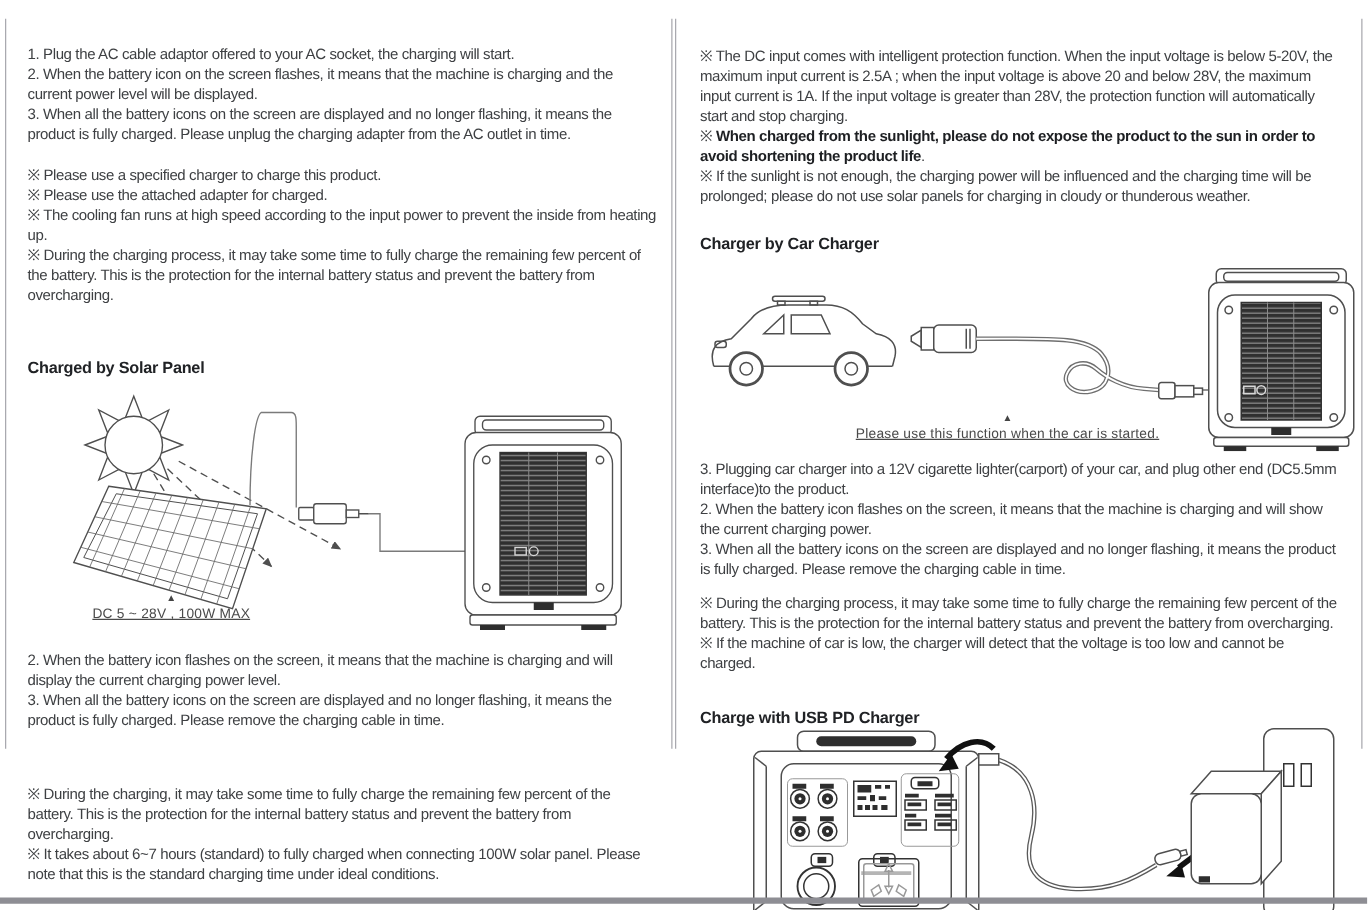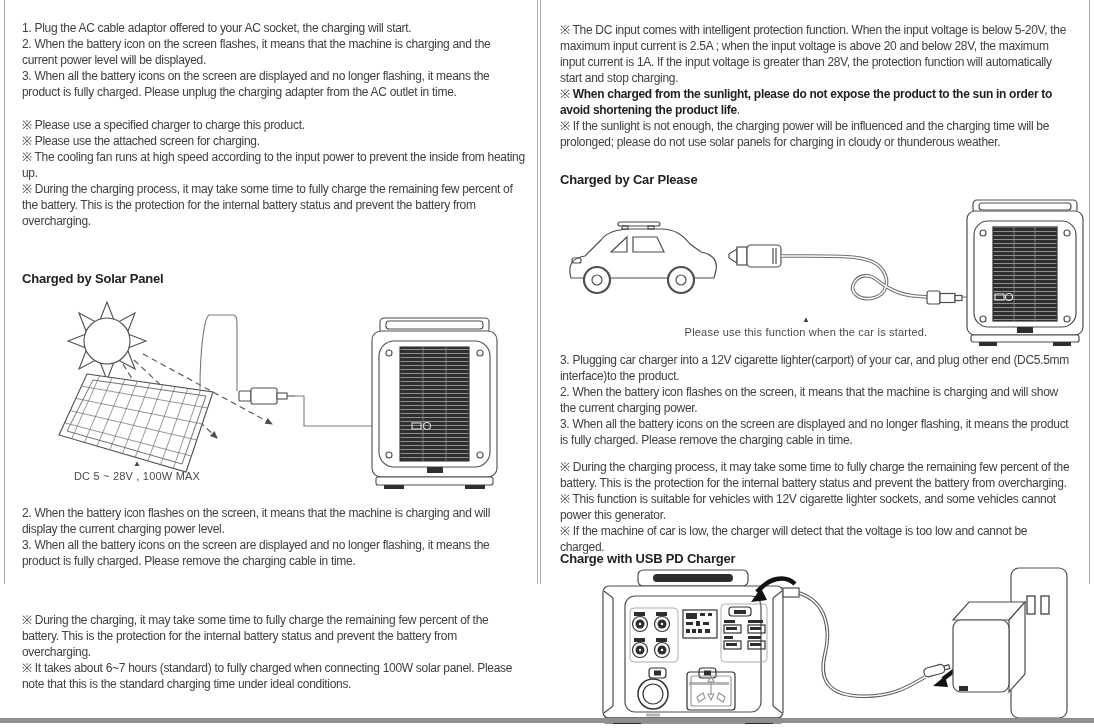--- a/index.html
+++ b/index.html
@@ -1,46 +1,46 @@
 <!DOCTYPE html>
 <html><head>
 <meta charset="utf-8">
 <style>
   html,body{margin:0;padding:0;background:#fff;}
   .sheet{position:relative;width:1094px;height:728px;background:#fff;overflow:hidden;
          font-family:"Liberation Sans",sans-serif;}
-  .page{position:absolute;top:0;height:584px;background:#fff;box-sizing:border-box;}
+  .page{position:absolute;top:15px;height:584px;background:#fff;box-sizing:border-box;}
   .pl{left:4px;width:534px;border-left:1.5px solid #a9a9af;border-right:1.5px solid #a9a9af;}
   .pr{left:540px;width:550px;border-left:1.5px solid #a9a9af;border-right:1.5px solid #a9a9af;}
   .blk{position:absolute;}
   .t{font-size:12px;line-height:16px;letter-spacing:-0.3px;color:#3e4043;}
   .h{font-size:13px;font-weight:bold;color:#202225;letter-spacing:-0.2px;}
   .b{font-weight:bold;color:#1d1f22;}
   .ill{position:absolute;}
   .cap{position:absolute;display:flex;flex-direction:column;align-items:center;}
   .tri{font-size:8px;color:#444;line-height:1;}
-  .capt{font-size:11px;color:#4a4a4a;letter-spacing:0.2px;margin-top:2px;white-space:nowrap;}
+  .capt{font-size:11px;color:#4a4a4a;letter-spacing:0.2px;margin-top:2px;white-space:nowrap;text-decoration:underline;}
   .bottom-edge{position:absolute;left:0;top:718px;width:1094px;height:5px;background:#8e8e94;}
 </style>
 </head>
 <body>
 
 <div class="sheet">
 
   <div class="page pl">
 
     <div class="blk" style="left:17px;top:20px;width:505px">
       <div class="t">1. Plug the AC cable adaptor offered to your AC socket, the charging will start.</div>
       <div class="t">2. When the battery icon on the screen flashes, it means that the machine is charging and the current power level will be displayed.</div>
       <div class="t">3. When all the battery icons on the screen are displayed and no longer flashing, it means the product is fully charged. Please unplug the charging adapter from the AC outlet in time.</div>
     </div>
 
     <div class="blk" style="left:17px;top:117px;width:505px">
       <div class="t">※ Please use a specified charger to charge this product.</div>
-      <div class="t">※ Please use the attached screen for charging.</div>
+      <div class="t">※ Please use the attached adapter for charged.</div>
       <div class="t">※ The cooling fan runs at high speed according to the input power to prevent the inside from heating up.</div>
       <div class="t">※ During the charging process, it may take some time to fully charge the remaining few percent of the battery. This is the protection for the internal battery status and prevent the battery from overcharging.</div>
     </div>
 
     <div class="blk h" style="left:17px;top:271px">Charged by Solar Panel</div>
 
     <svg class="ill" style="left:32px;top:296px" width="500" height="200" viewBox="0 0 500 200">
       <defs>
         <marker id="ah1" markerWidth="8" markerHeight="8" refX="6" refY="3" orient="auto">
             <path d="M0,0L7,3L0,6Z" fill="#4f4f4f"></path>
@@ -137,21 +137,21 @@
   <div class="page pr">
 
     <div class="blk" style="left:19px;top:22px;width:514px">
       <div class="t">※ The DC input comes with intelligent protection function. When the input voltage is below 5-20V, the maximum input current is 2.5A ; when the input voltage is above 20 and below 28V, the maximum input current is 1A. If the input voltage is greater than 28V, the protection function will automatically start and stop charging.</div>
       <div class="t">
         <span>※ </span><span class="b">When charged from the sunlight, please do not expose the product to the sun in order to avoid shortening the product life</span><span>.</span>
       </div>
       <div class="t">※ If the sunlight is not enough, the charging power will be influenced and the charging time will be prolonged; please do not use solar panels for charging in cloudy or thunderous weather.</div>
     </div>
 
-    <div class="blk h" style="left:19px;top:172px">Charged by Car Please</div>
+    <div class="blk h" style="left:19px;top:172px">Charger by Car Charger</div>
 
     <svg class="ill" style="left:8px;top:196px" width="535" height="150" viewBox="0 0 535 150">
       <defs>
         <pattern id="gr2" width="5" height="4" patternUnits="userSpaceOnUse">
           <rect width="5" height="4" fill="#2f2f2f"></rect>
             <rect y="3" width="5" height="1" fill="#8f8f8f"></rect>
         </pattern>
       </defs>
       <g stroke="#4f4f4f" fill="none" stroke-width="1.2">
         <g transform="translate(12,14)">
@@ -213,21 +213,20 @@
     </div>
 
     <div class="blk" style="left:19px;top:352px;width:514px">
       <div class="t">3. Plugging car charger into a 12V cigarette lighter(carport) of your car, and plug other end (DC5.5mm interface)to the product.</div>
       <div class="t">2. When the battery icon flashes on the screen, it means that the machine is charging and will show the current charging power.</div>
       <div class="t">3. When all the battery icons on the screen are displayed and no longer flashing, it means the product is fully charged. Please remove the charging cable in time.</div>
     </div>
 
     <div class="blk" style="left:19px;top:459px;width:514px">
       <div class="t">※ During the charging process, it may take some time to fully charge the remaining few percent of the battery. This is the protection for the internal battery status and prevent the battery from overcharging.</div>
-      <div class="t">※ This function is suitable for vehicles with 12V cigarette lighter sockets, and some vehicles cannot power this generator.</div>
       <div class="t">※ If the machine of car is low,  the charger will detect that the voltage is too low and cannot be charged.</div>
     </div>
 
     <div class="blk h" style="left:19px;top:551px">Charge with USB PD Charger</div>
 
     <svg class="ill" style="left:14px;top:566px" width="520" height="158" viewBox="0 0 520 158">
       <g stroke="#4f4f4f" fill="none" stroke-width="1.2">
         <g>
           <rect x="456" y="2" width="56" height="150" rx="8" fill="#fff"></rect>
           <rect x="472" y="30" width="8" height="18" stroke="#333"></rect>

